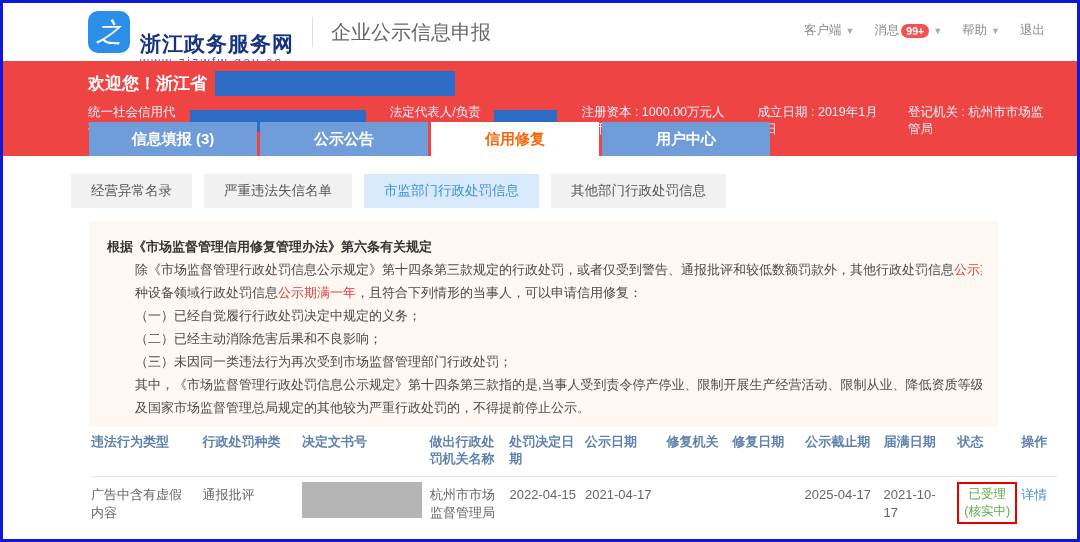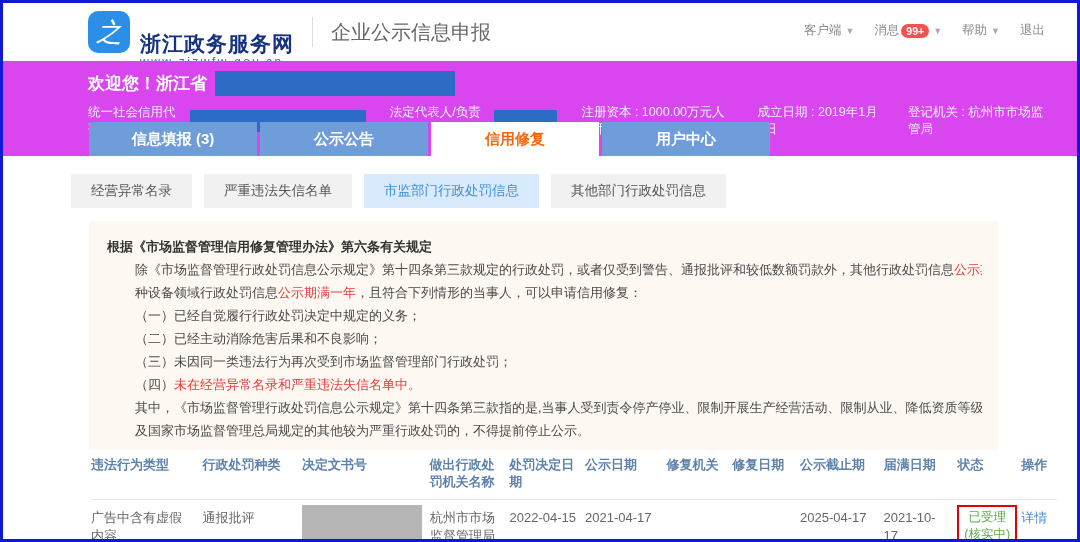--- a/index.html
+++ b/index.html
@@ -15,21 +15,21 @@
   .logo-title { font-size:21px; font-weight:bold; color:#17337f; letter-spacing:1px; line-height:24px; }
   .logo-url { font-size:12px; color:#3a72c6; letter-spacing:2.5px; line-height:13px; }
   .v-divider { width:1px; height:30px; background:#ddd; margin:0 18px; }
   .page-title { font-size:20px; color:#666; }
   .top-menu { position:absolute; top:19px; right:32px; display:flex; align-items:center; font-size:12.5px; color:#888; }
   .menu-item { margin-left:20px; display:flex; align-items:center; cursor:pointer; }
   .menu-item .badge { background:#f25252; color:#fff; font-size:10.5px; font-weight:bold; border-radius:8px; padding:1px 5px; margin-left:2px; }
   .menu-item .caret { color:#aaa; font-size:9px; margin-left:4px; }
 
   
-  .banner { background:#d946ef; height:95px; padding:10px 0 0 85px; position:relative; color:#fff; }
+  .banner { background:#ef4444; height:95px; padding:10px 0 0 85px; position:relative; color:#fff; }
   .welcome-row { font-size:17px; font-weight:bold; display:flex; align-items:center; }
   .chip { display:inline-block; background:#2c6cc4; height:22px; vertical-align:middle; }
   .chip-name { width:240px; height:25px; margin-left:8px; }
   .info-row { margin-top:8px; font-size:12.5px; color:#eaf2fd; display:flex; align-items:center; }
   .info-field { display:flex; align-items:center; margin-right:24px; }
   .info-field .chip { margin-left:5px; }
   .chip-code { width:195px; }
   .chip-legal { width:70px; }
   .tabs { position:absolute; left:86px; top:61px; display:flex; }
   .tab { width:168px; height:34px; line-height:34px; text-align:center; background:#6f9dda; color:#fff;
@@ -49,21 +49,21 @@
   .n-indent { padding-left:28px; }
   .n-line .red { color:#e23d3d; }
 
   
   .table { margin:6px 0 0 88px; width:966px; }
   .trow { display:flex; align-items:flex-start; }
   .thead { border-bottom:1px solid #e8e8e8; padding-bottom:9px; }
   .th { font-size:13px; color:#5e82ab; line-height:17px; padding-right:8px;font-weight:bold; }
   .td { font-size:13px; color:#666; line-height:18px; padding:9px 8px 0 0; }
   .c0{width:112px;} .c1{width:100px;} .c2{width:128px;} .c3{width:80px;} .c4{width:76px;}
-  .c5{width:82px;} .c6{width:66px;} .c7{width:68px;} .c8{width:84px;} .c9{width:74px;}
+  .c5{width:82px;} .c6{width:66px;} .c7{width:68px;} .c8{width:84px;text-align:center;} .c9{width:74px;}
   .c10{width:64px;} .c11{width:36px;}
   .redact-block { width:120px; height:36px; background:#b5b5b5; margin-top:-4px; }
   .status-box { border:2px solid #e60000; color:#5cab47; font-size:12.5px; line-height:17px;
                 padding:2px 3px; text-align:center; width:60px; margin-top:-4px; }
   .detail-link { color:#4a90d9; cursor:pointer; }
 </style>
 </head>
 <body>
 
 <div class="frame">
@@ -137,21 +137,20 @@
       <div class="subtab">其他部门行政处罚信息</div>
     </div>
 
   <div class="notice">
       <div class="n-line n-bold"><span>根据《市场监督管理信用修复管理办法》第六条有关规定</span></div>
       <div class="n-line n-indent"><span>除《市场监督管理行政处罚信息公示规定》第十四条第三款规定的行政处罚，或者仅受到警告、通报批评和较低数额罚款外，其他行政处罚信息</span><span class="red">公示期满六个月</span></div>
       <div class="n-line n-indent"><span>种设备领域行政处罚信息</span><span class="red">公示期满一年</span><span>，且符合下列情形的当事人，可以申请信用修复：</span></div>
       <div class="n-line n-indent"><span>（一）已经自觉履行行政处罚决定中规定的义务；</span></div>
       <div class="n-line n-indent"><span>（二）已经主动消除危害后果和不良影响；</span></div>
       <div class="n-line n-indent"><span>（三）未因同一类违法行为再次受到市场监督管理部门行政处罚；</span></div>
-      <div class="n-line n-indent"><span>（四）</span><span class="red">未在经营异常名录和严重违法失信名单中。</span></div>
       <div class="n-line n-indent"><span>其中，《市场监督管理行政处罚信息公示规定》第十四条第三款指的是,当事人受到责令停产停业、限制开展生产经营活动、限制从业、降低资质等级、吊销许可证件、吊销营业执照以</span></div>
       <div class="n-line n-indent"><span>及国家市场监督管理总局规定的其他较为严重行政处罚的，不得提前停止公示。</span></div>
     </div>
 
   <div class="table">
     <div class="trow thead">
         <div class="th c0">违法行为类型</div>
         <div class="th c1">行政处罚种类</div>
         <div class="th c2">决定文书号</div>
         <div class="th c3">做出行政处罚机关名称</div>

